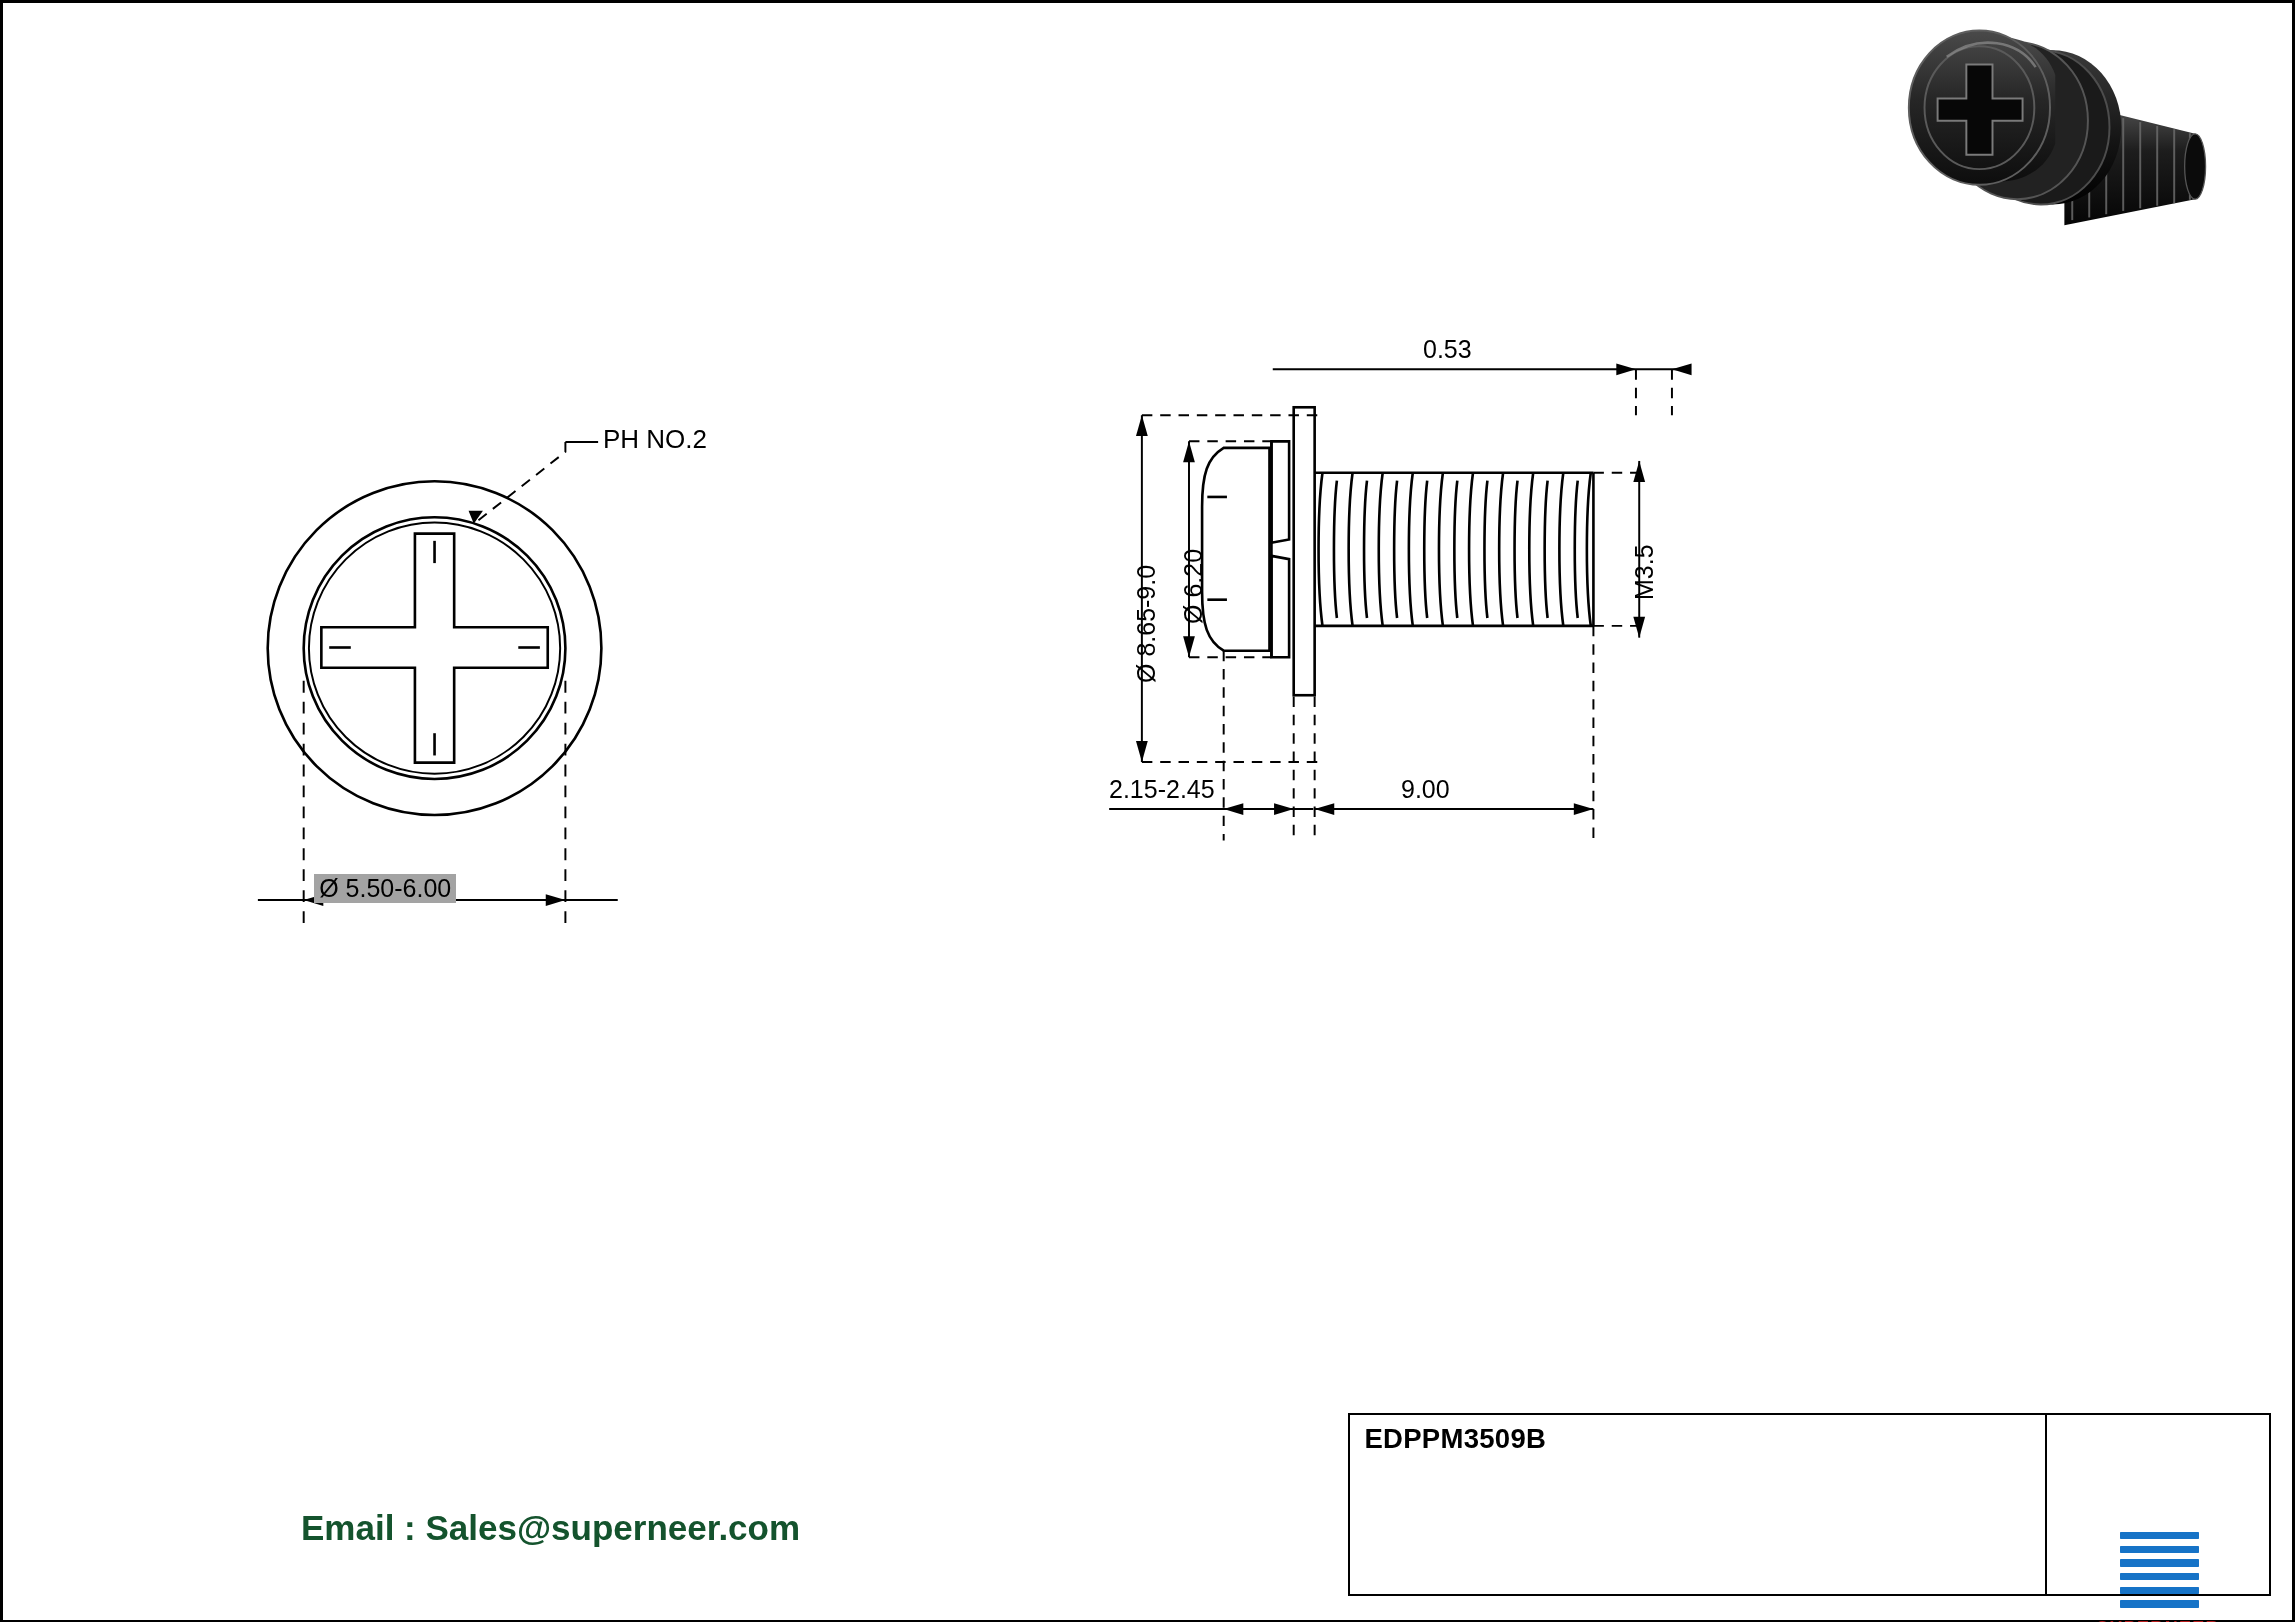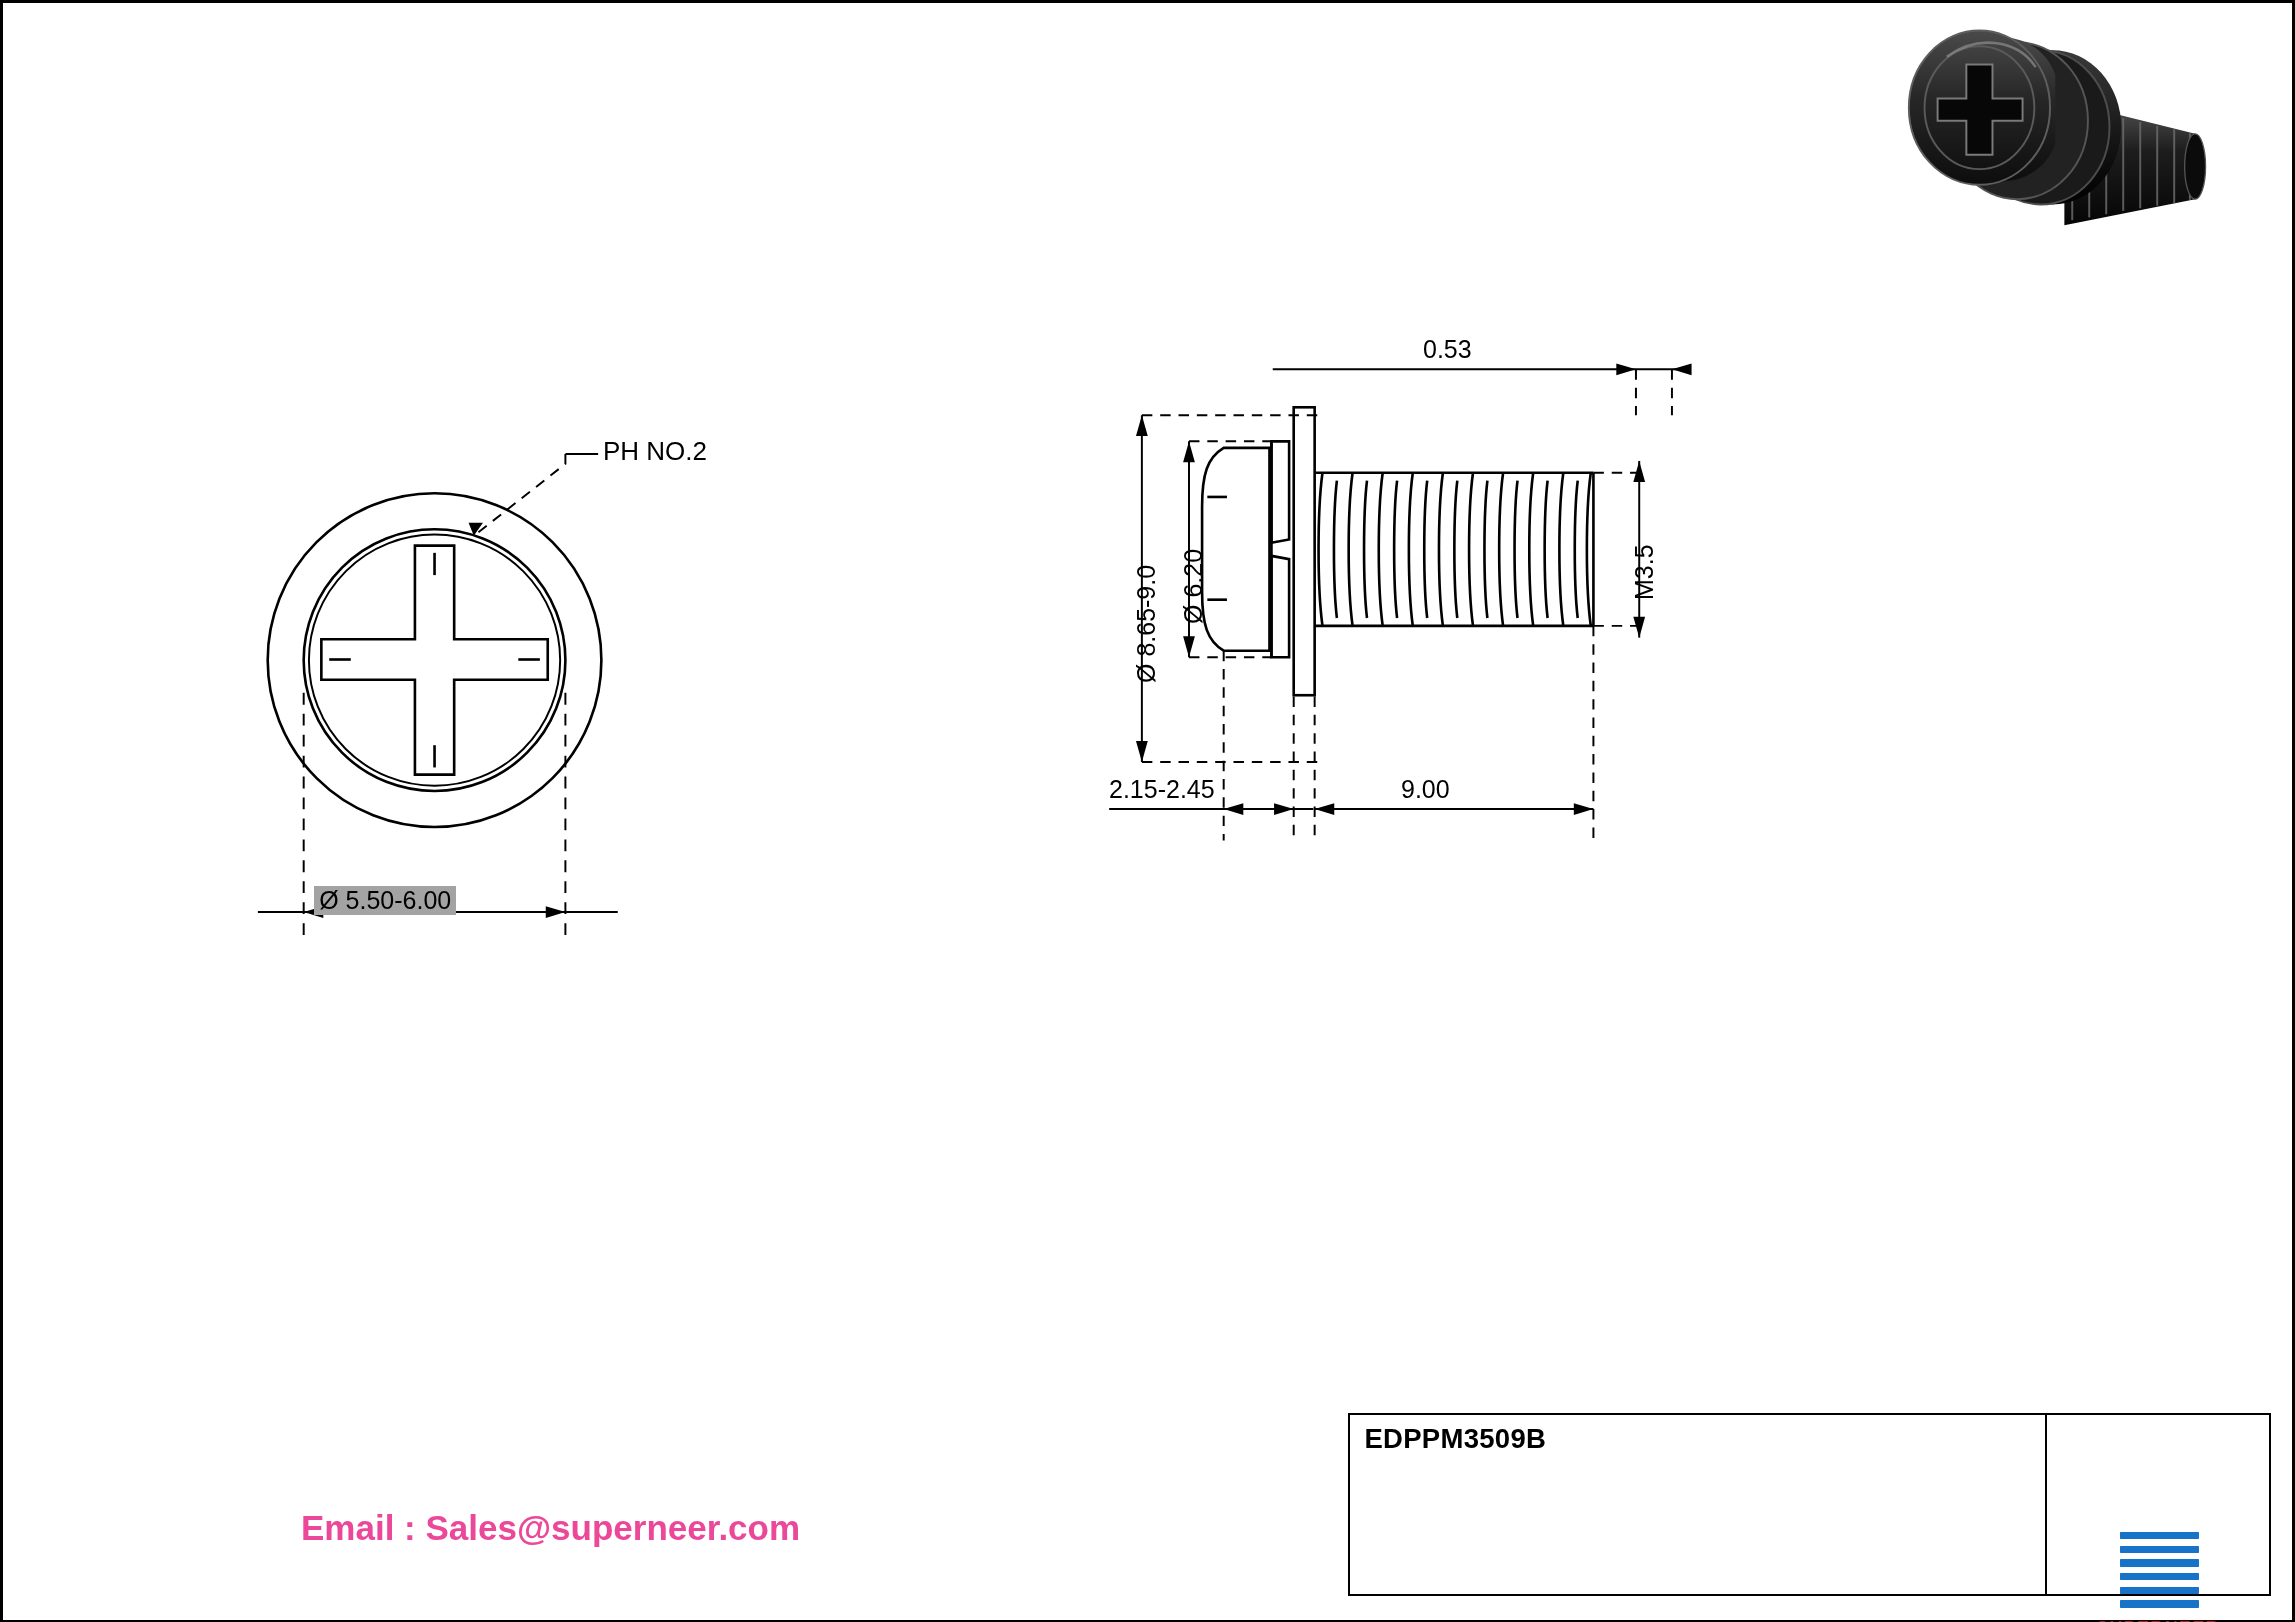--- a/index.html
+++ b/index.html
@@ -120,21 +120,21 @@
     font-size: 18px;
     font-weight: bold;
     letter-spacing: 1.3px;
   }
   #email {
     position: absolute;
     left: 298px;
     top: 1505px;
     font-size: 35px;
     font-weight: bold;
-    color: #ec4899;
+    color: #14532d;
   }
 </style>
 </head>
 <body>
 
 <div id="sheet">
 
   <div class="abs" style="left:1898px; top:26px; width:366px; height:275px;">
     <svg width="366" height="275" viewBox="0 0 560 420">
       <defs>
@@ -180,21 +180,21 @@
       <ellipse cx="120" cy="120" rx="84" ry="94" fill="none" stroke="#5a5a5a" stroke-width="3"></ellipse>
 
       <g fill="#070707" stroke="#7a7a7a" stroke-width="3">
         <path d="M100 54 L140 54 L140 106 L186 106 L186 140 L140 140 L140 192 L100 192 L100 140 L56 140 L56 106 L100 106 Z"></path>
       </g>
 
       <path d="M70 42 C120 6 180 18 206 58" stroke="#8d8d8d" stroke-width="4" fill="none" opacity="0.7"></path>
     </svg>
   </div>
 
-  <div class="abs" style="left:196px; top:415px; width:458px; height:589px;">
+  <div class="abs" style="left:196px; top:403px; width:458px; height:589px;">
     <svg width="458" height="589" viewBox="0 0 700 900">
 
       <line x1="610" y1="55" x2="560" y2="55" stroke="#000" stroke-width="3"></line>
       <path d="M560 55 L560 70 L420 180" stroke="#000" stroke-width="3" fill="none" stroke-dasharray="16 12"></path>
       <polygon points="420,180 434,160 412,160" fill="#000"></polygon>
 
       <circle cx="360" cy="370" r="255" fill="none" stroke="#000" stroke-width="4"></circle>
 
       <circle cx="360" cy="370" r="200" fill="none" stroke="#000" stroke-width="4"></circle>
       <circle cx="360" cy="370" r="192" fill="none" stroke="#000" stroke-width="3"></circle>

